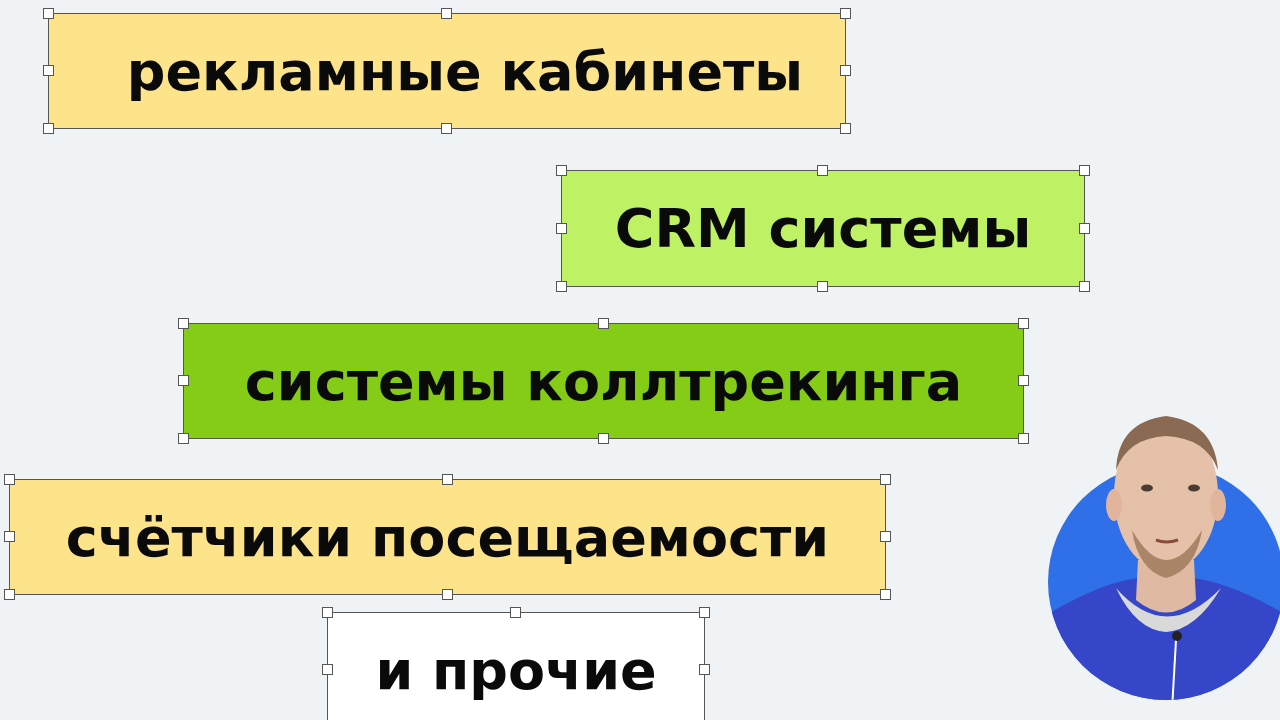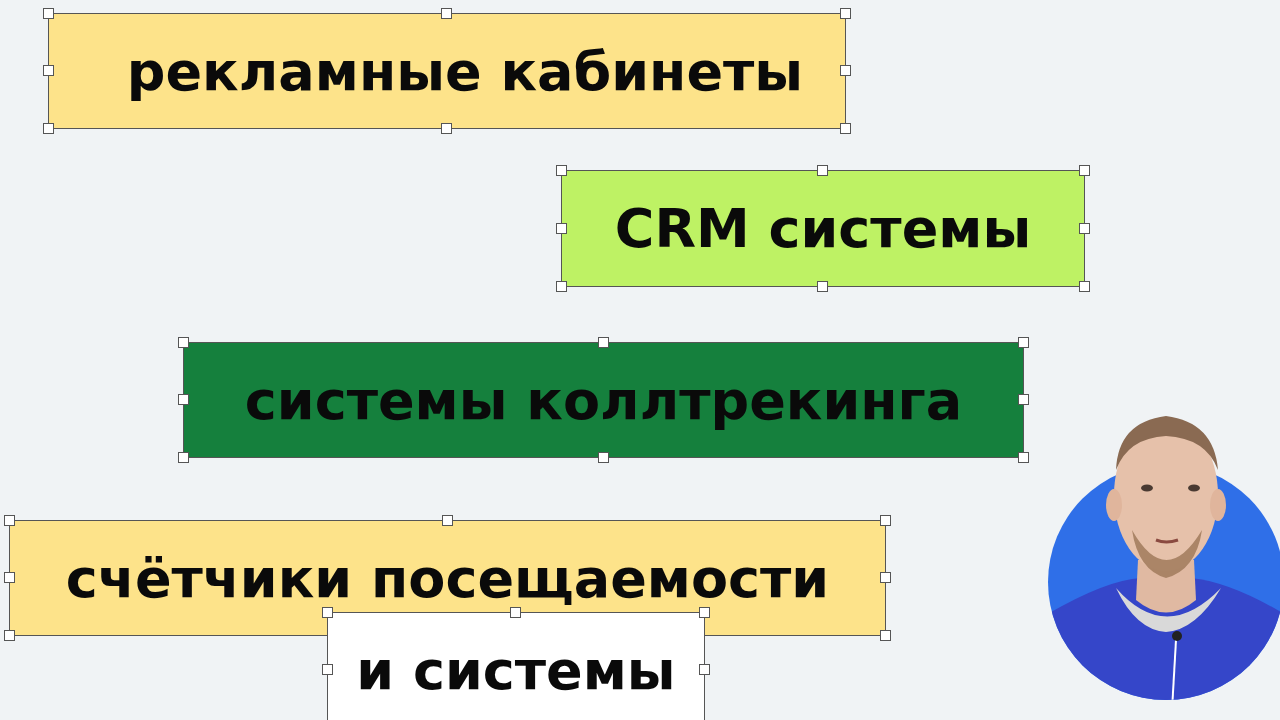--- a/index.html
+++ b/index.html
@@ -52,46 +52,46 @@
   <span class="h tl"></span>
   <span class="h tm"></span>
   <span class="h tr"></span>
   <span class="h ml"></span>
   <span class="h mr"></span>
   <span class="h bl"></span>
   <span class="h bm"></span>
   <span class="h br"></span>
 </div>
 
-<div class="box" style="left:183px;top:323px;width:841px;height:116px;background:#15803d;margin-top:19px;">
+<div class="box" style="left:183px;top:323px;width:841px;height:116px;background:#84cc16;">
   <span class="label" style="font-size:54px;">системы коллтрекинга</span>
   <span class="h tl"></span>
   <span class="h tm"></span>
   <span class="h tr"></span>
   <span class="h ml"></span>
   <span class="h mr"></span>
   <span class="h bl"></span>
   <span class="h bm"></span>
   <span class="h br"></span>
 </div>
 
-<div class="box" style="left:9px;top:479px;width:877px;height:116px;background:#fde38a;margin-top:41px;">
+<div class="box" style="left:9px;top:479px;width:877px;height:116px;background:#fde38a;">
   <span class="label" style="font-size:54px;">счётчики посещаемости</span>
   <span class="h tl"></span>
   <span class="h tm"></span>
   <span class="h tr"></span>
   <span class="h ml"></span>
   <span class="h mr"></span>
   <span class="h bl"></span>
   <span class="h bm"></span>
   <span class="h br"></span>
 </div>
 
 <div class="box" style="left:327px;top:612px;width:378px;height:116px;background:#ffffff;">
-  <span class="label" style="font-size:54px;">и системы</span>
+  <span class="label" style="font-size:54px;">и прочие</span>
   <span class="h tl"></span>
   <span class="h tm"></span>
   <span class="h tr"></span>
   <span class="h ml"></span>
   <span class="h mr"></span>
 </div>
 
 <div class="presenter-wrap">
   <svg width="240" height="320" viewBox="0 0 240 320">
     <defs>

